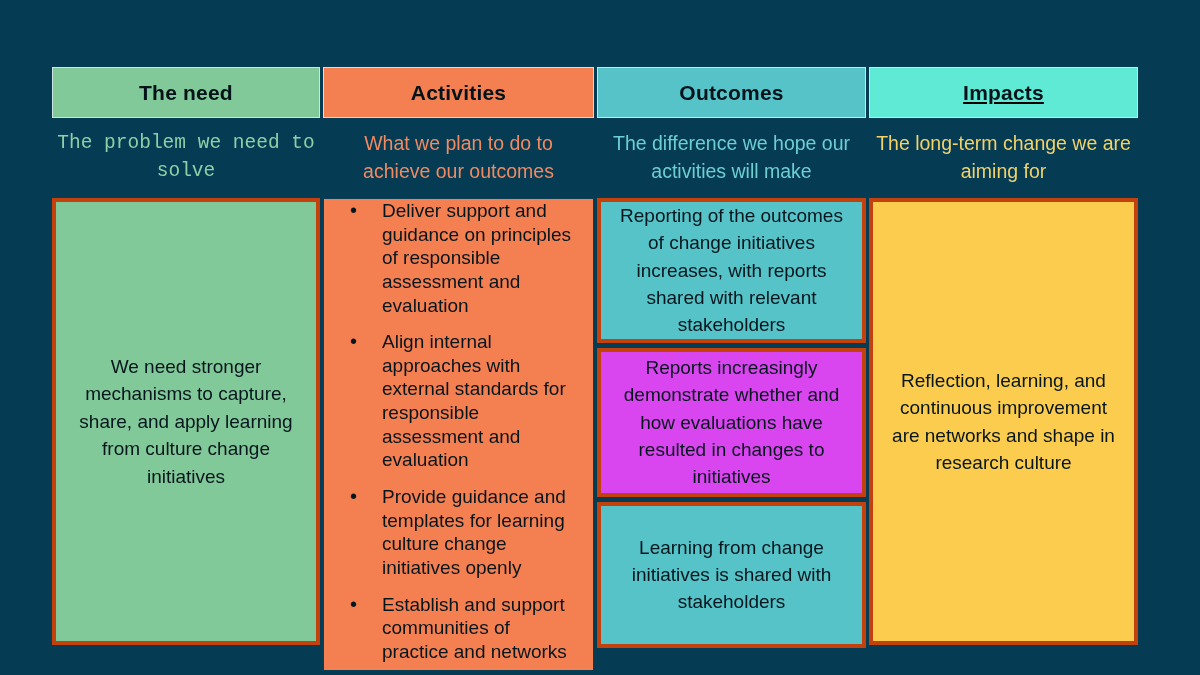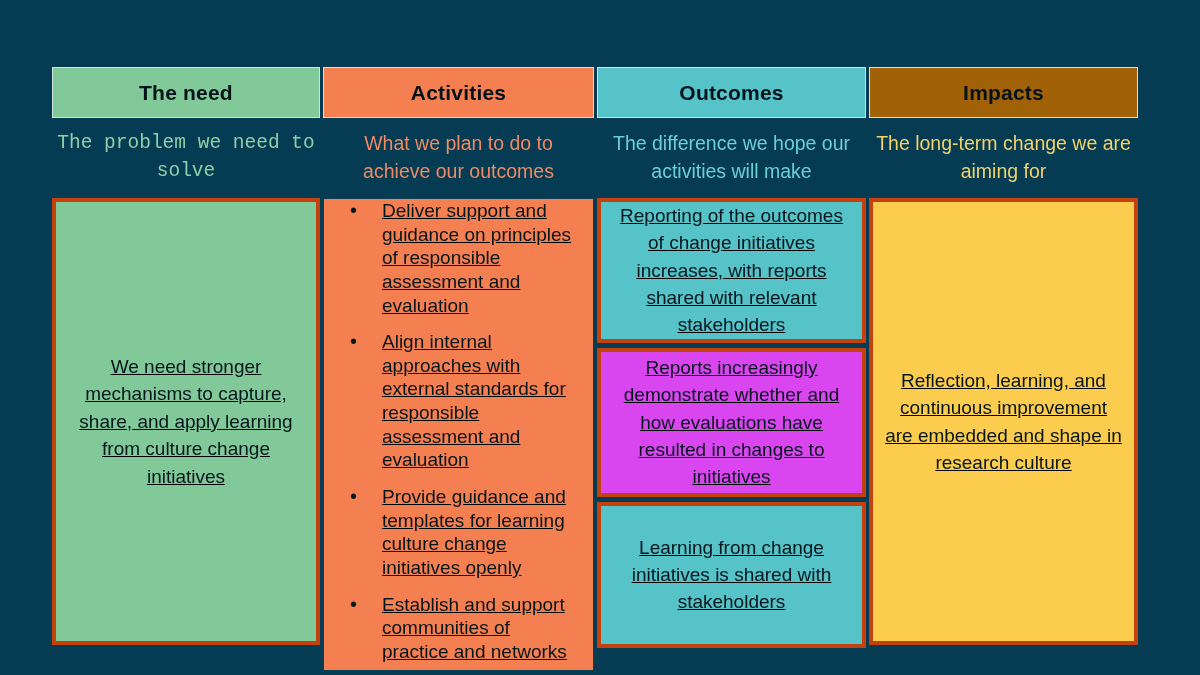--- a/index.html
+++ b/index.html
@@ -64,21 +64,20 @@
     line-height: 1.42;
     max-width: 258px;
   }
 
   
   .body-cell {
     height: 447px;
     box-sizing: border-box;
     display: flex;
     flex-direction: column;
-    text-decoration: underline;
   }
 
   .pane {
     flex: 1;
     display: flex;
     align-items: center;
     justify-content: center;
     box-sizing: border-box;
     border: 4px solid #c2410c;
   }
@@ -142,21 +141,21 @@
   <div class="cols" style="top:67px;">
     <div class="hdr-cell" style="background: rgb(130, 201, 154);">
       <span class="hdr-title">The need</span>
     </div>
     <div class="hdr-cell" style="background: rgb(244, 127, 81);">
       <span class="hdr-title">Activities</span>
     </div>
     <div class="hdr-cell" style="background: rgb(85, 195, 200);">
       <span class="hdr-title">Outcomes</span>
     </div>
-    <div class="hdr-cell" style="background: #a16207;">
+    <div class="hdr-cell" style="background: #5eead4; text-decoration: underline;">
       <span class="hdr-title">Impacts</span>
     </div>
   </div>
 
   <div class="cols" style="top:118px;">
     <div class="sub-cell">
       <span class="sub-text" style="color: rgb(142, 208, 166); font-family: Liberation Mono, monospace;">The problem we need to solve</span>
     </div>
     <div class="sub-cell">
       <span class="sub-text" style="color: rgb(240, 138, 98);">What we plan to do to achieve our outcomes</span>
@@ -197,18 +196,18 @@
           <span class="pane-text">Reports increasingly demonstrate whether and how evaluations have resulted in changes to initiatives</span>
         </div>
         <div class="pane" style="background: rgb(85, 195, 200);">
           <span class="pane-text">Learning from change initiatives is shared with stakeholders</span>
         </div>
       </div>
     </div>
 
     <div class="body-cell">
       <div class="pane" style="background: rgb(251, 204, 77);">
-        <span class="pane-text">Reflection, learning, and continuous improvement are embedded and shape in research culture</span>
+        <span class="pane-text">Reflection, learning, and continuous improvement are networks and shape in research culture</span>
       </div>
     </div>
 
   </div>
 </div>
 
 </body></html>

